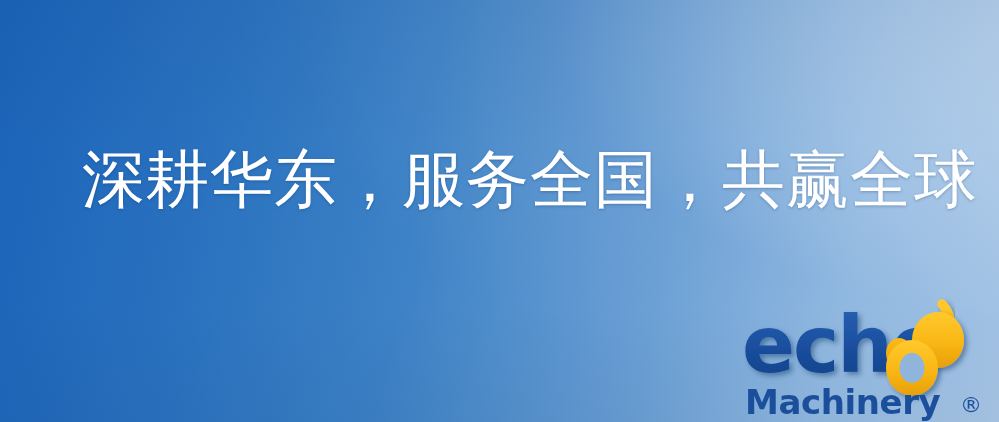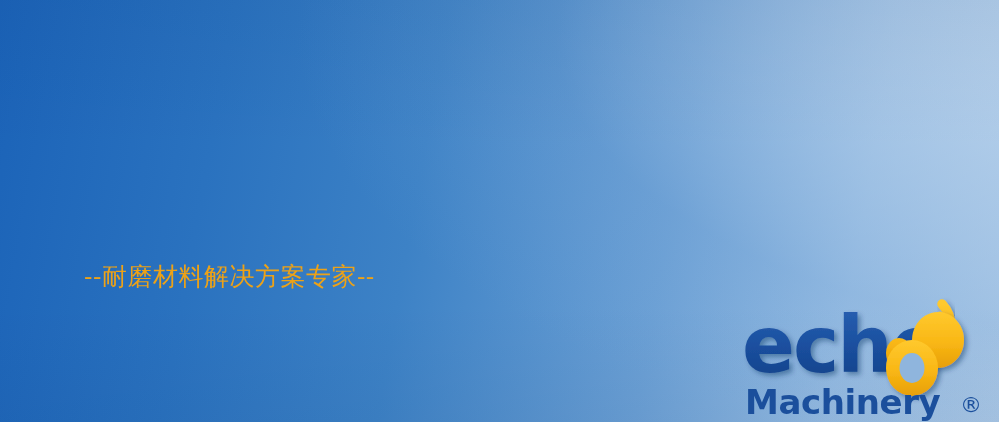--- a/index.html
+++ b/index.html
@@ -70,22 +70,22 @@
     display: block;
     width: 252px;
     height: 126px;
   }
 </style>
 </head>
 <body>
 
 <div id="banner">
 
+  <div class="headline">深耕华东，服务全国，共赢全球</div>
 
-  <div class="subtitle">--耐磨材料解决方案专家--</div>
 
   <div class="logo">
     <svg viewBox="0 0 252 126" xmlns="http://www.w3.org/2000/svg" aria-hidden="true">
       <defs>
         <filter id="dropsh" x="-25%" y="-25%" width="160%" height="170%">
           <feDropShadow dx="3" dy="3" stdDeviation="2.6" flood-color="#11335f" flood-opacity="0.42"></feDropShadow>
         </filter>
         <linearGradient id="blueGrad" x1="0" y1="0" x2="0" y2="1">
           <stop offset="0%" stop-color="#2a62b4"></stop>
           <stop offset="48%" stop-color="#1b50a0"></stop>

